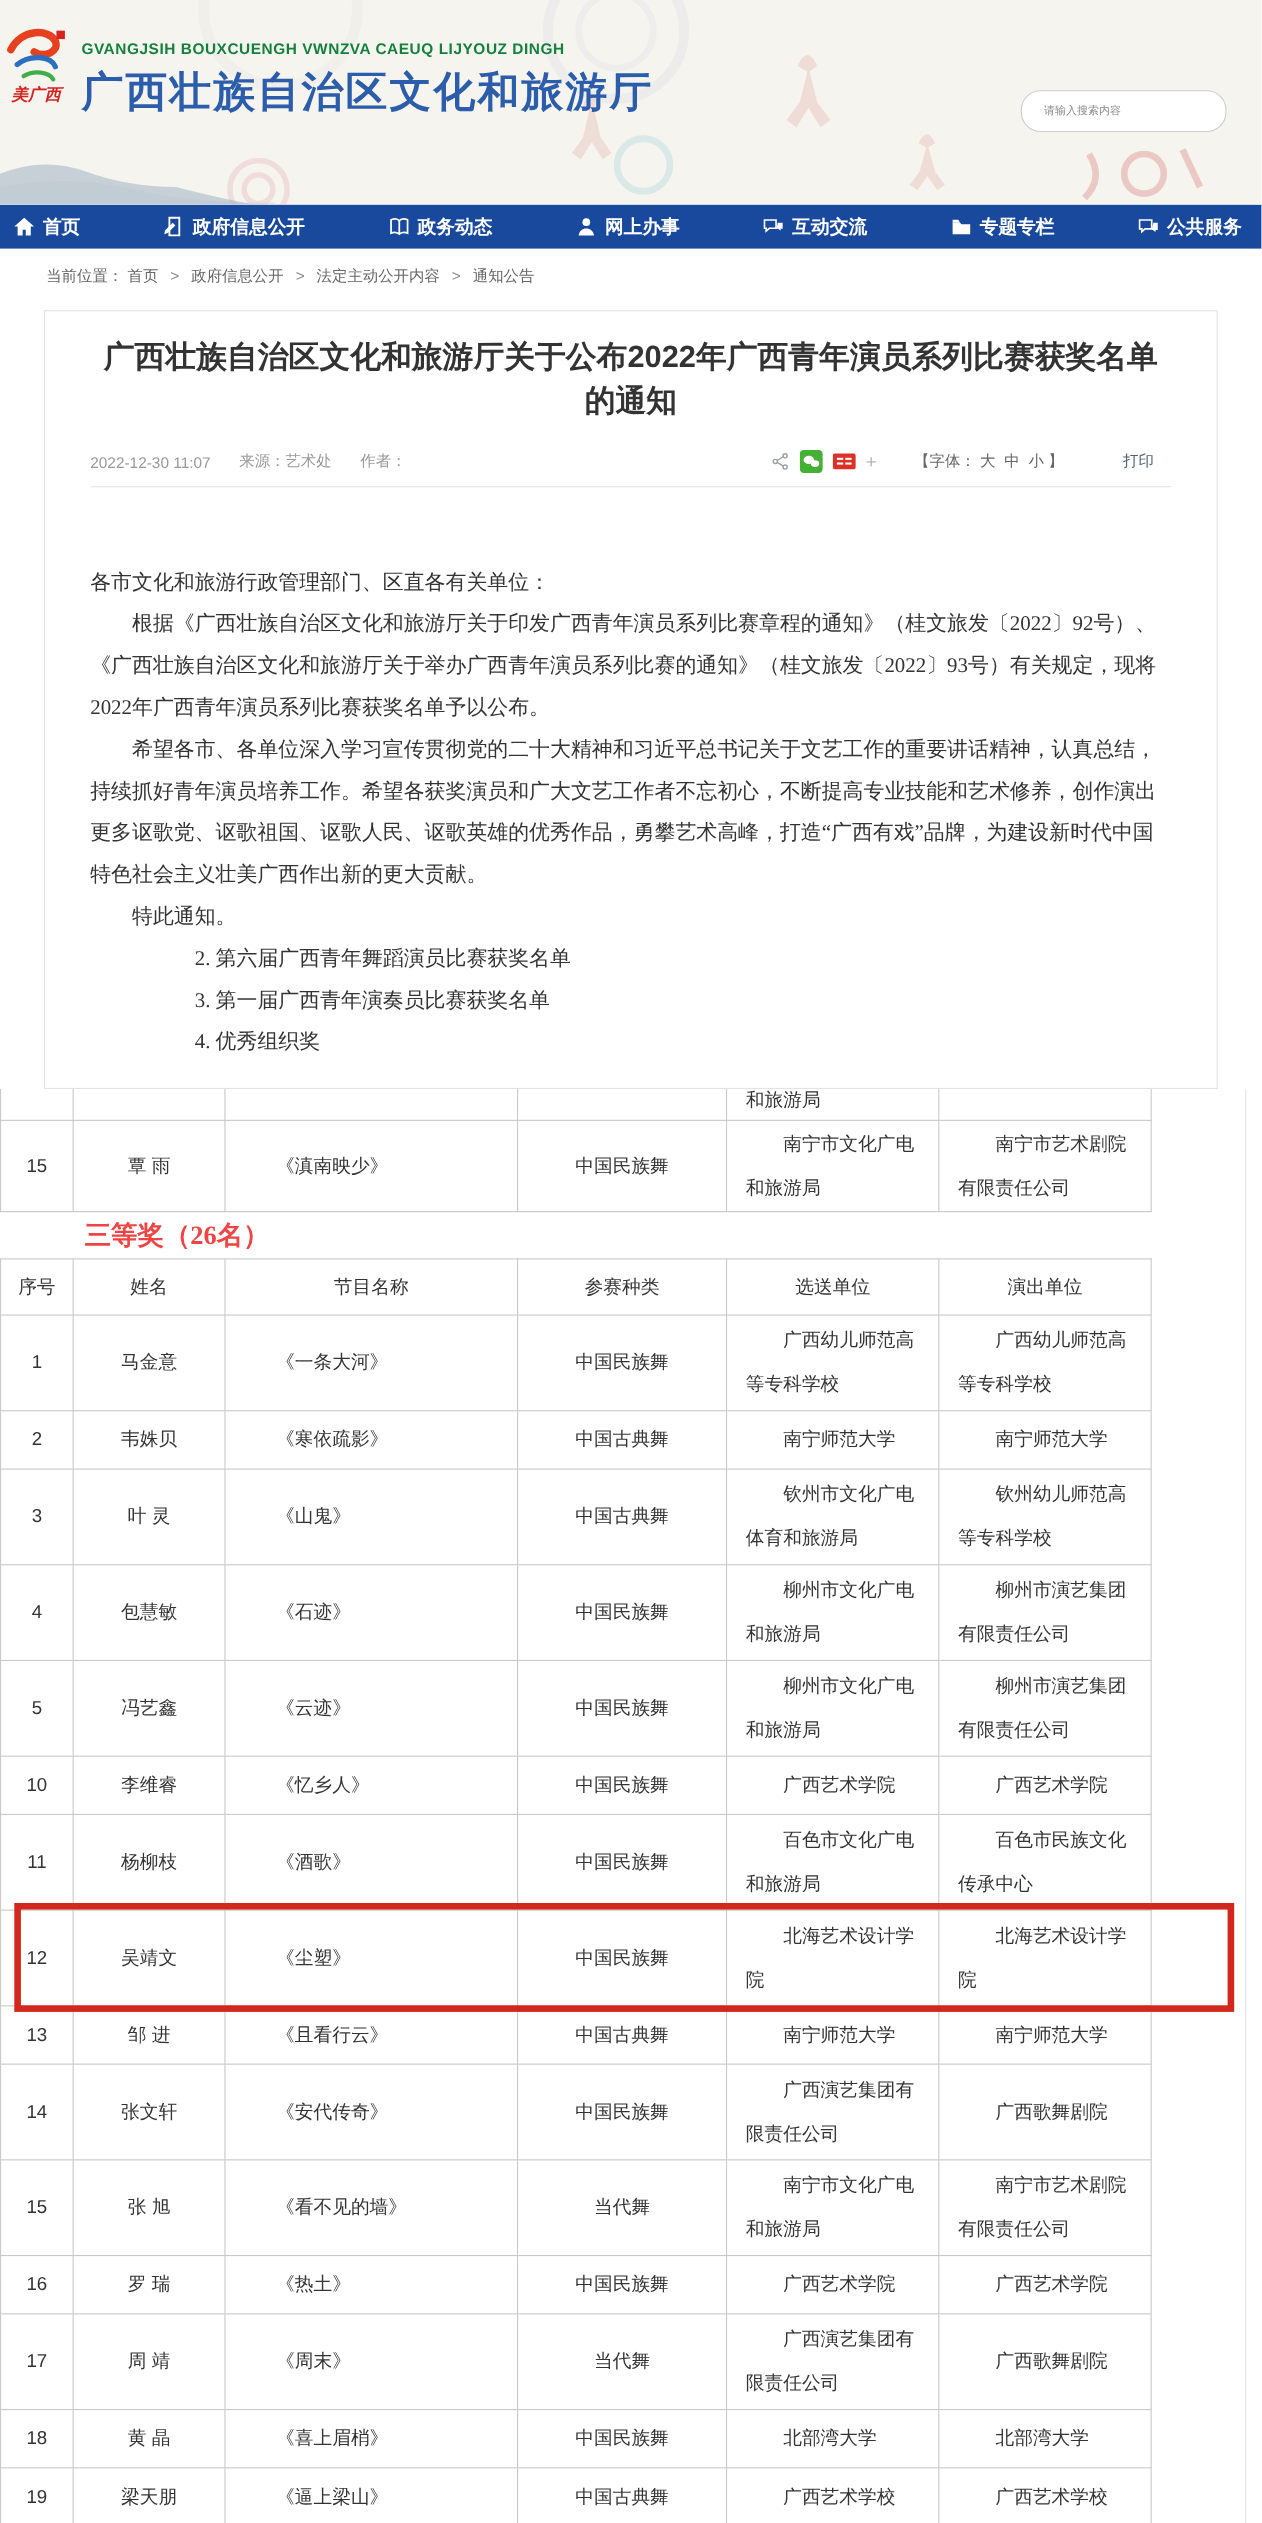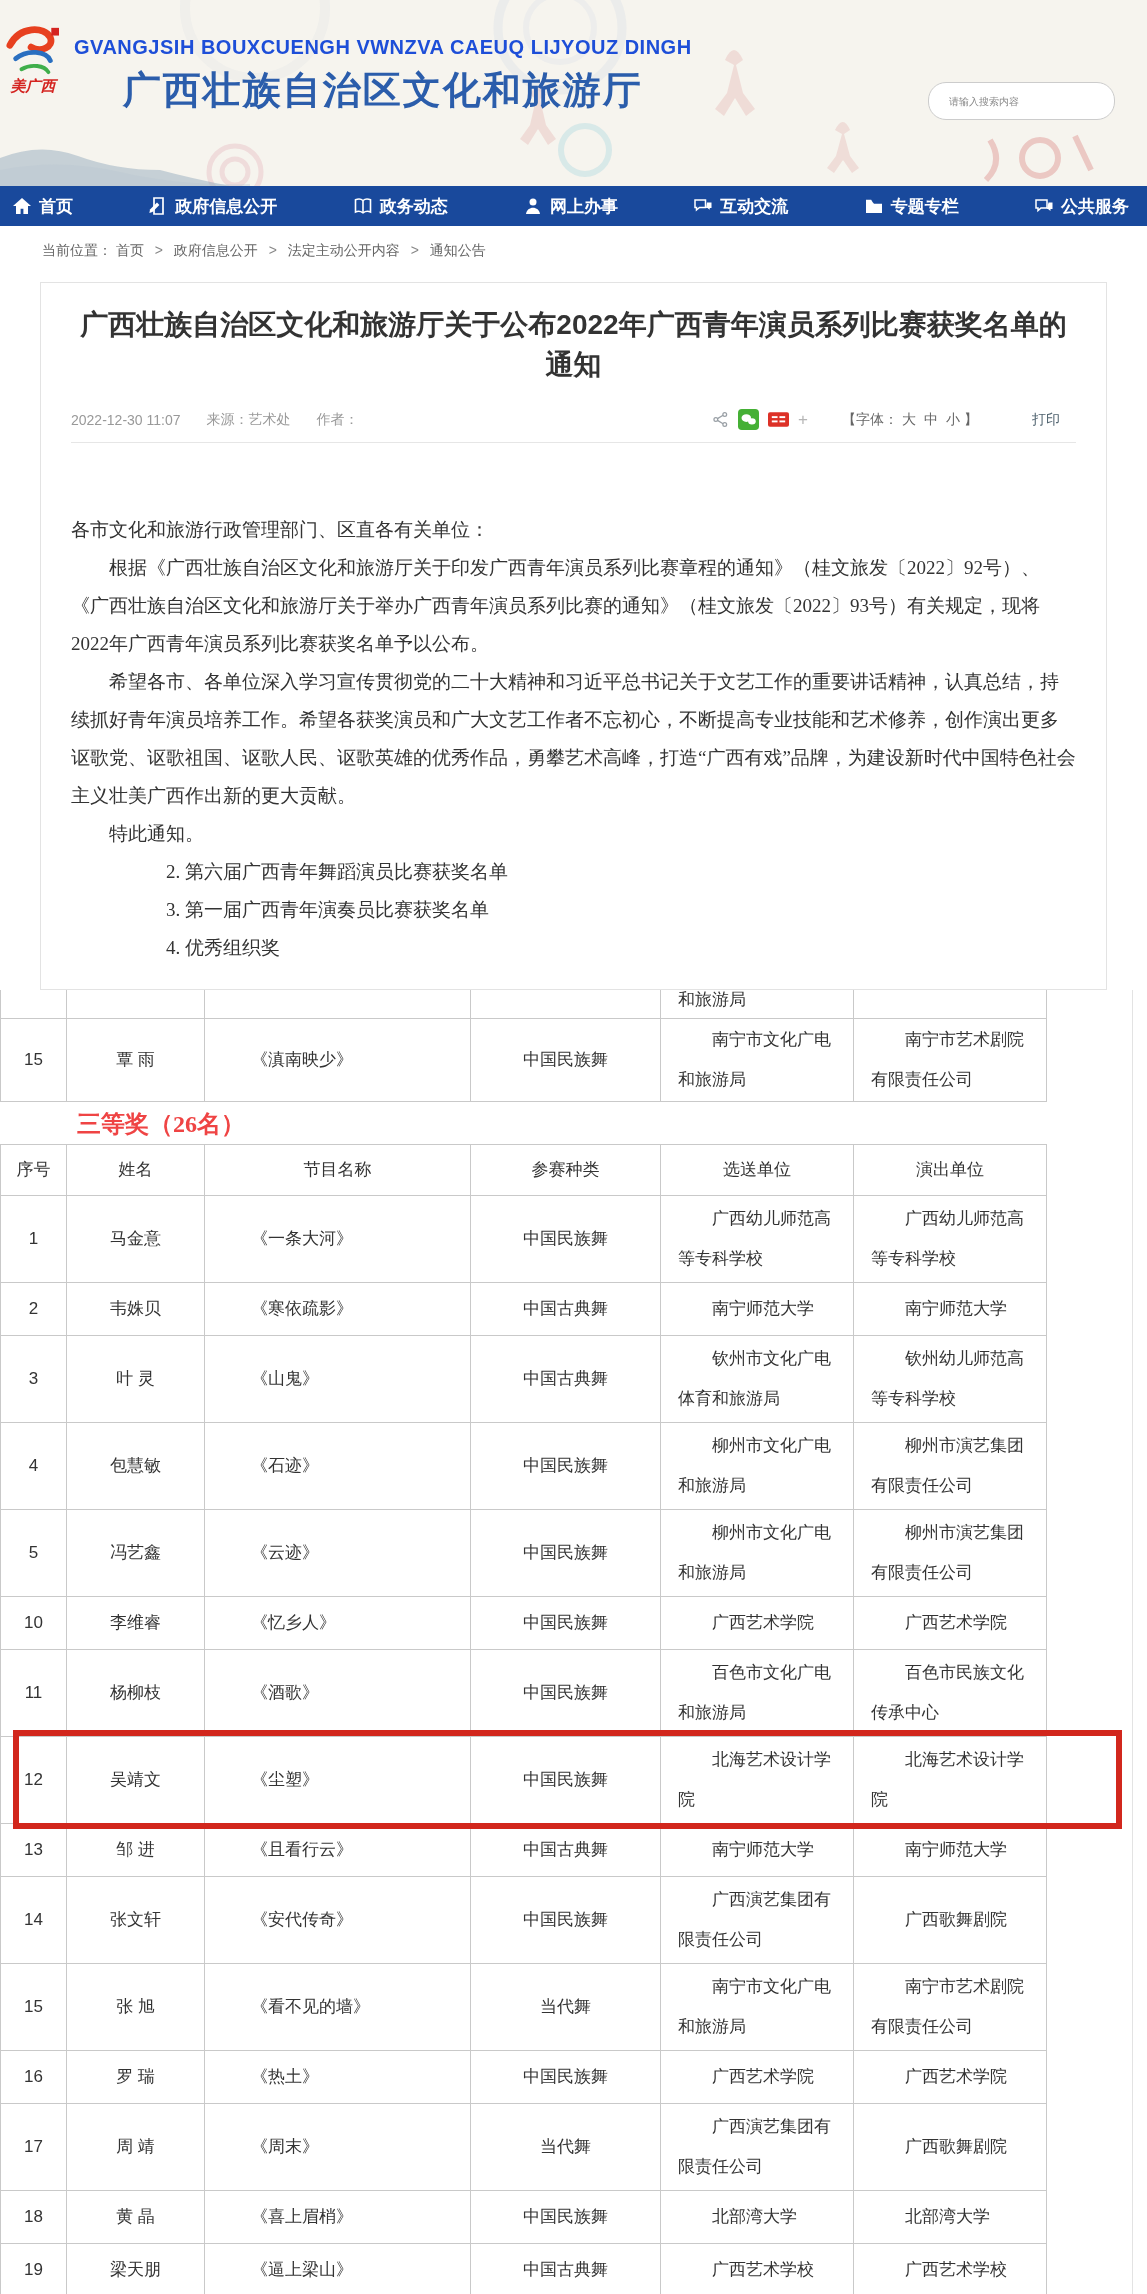--- a/index.html
+++ b/index.html
@@ -5,21 +5,21 @@
   html,body{margin:0;padding:0;background:#fff;}
   .page{position:relative;width:1147px;height:2294px;overflow:hidden;background:#fff;
         font-family:"Liberation Sans","DejaVu Sans",sans-serif;}
 
   
   .banner{position:relative;height:186px;background:#f6f4ee;overflow:hidden;}
   .banner-art{position:absolute;inset:0;pointer-events:none;}
   .logo{position:absolute;left:2px;top:24px;width:62px;text-align:center;}
   .logo-text{font:italic 700 15px/16px "Liberation Serif","DejaVu Serif",serif;color:#d42420;margin-top:-2px;}
   .titles{position:absolute;left:74px;top:36px;}
-  .zhuang-title{font-size:20px;font-weight:700;letter-spacing:.5px;color:#1d4ed8;}
+  .zhuang-title{font-size:14px;font-weight:700;letter-spacing:.5px;color:#15803d;}
   .site-title{font-size:38px;font-weight:700;color:#2b5dab;margin-top:6px;letter-spacing:2px;text-align:center;}
   .search-pill{position:absolute;right:32px;top:82px;width:185px;height:36px;border:1px solid #ccc;
                border-radius:18px;background:#fff;display:flex;align-items:center;}
   .search-pill input{border:0;outline:none;background:transparent;width:150px;margin-left:18px;
                      font-size:10px;color:#b91c1c;}
   .search-pill input::placeholder{color:#8a8a8a;}
 
   
   .navbar{height:40px;background:#19499c;display:flex;align-items:center;
           justify-content:space-between;padding:0 18px 0 12px;}
@@ -27,21 +27,21 @@
             font-size:17px;font-weight:600;}
   .nicon{display:flex;width:20px;height:20px;}
 
   
   .breadcrumb{padding:16px 0 8px 42px;font-size:14px;color:#666;}
   .breadcrumb a{color:#666;text-decoration:none;}
   .crumb-sep{margin:0 7px;color:#888;}
 
   
   .article-box{position:relative;margin:14px 40px 0;height:708px;border:1px solid #e3e3e3;
-               padding:0 30px;overflow:hidden;box-sizing:border-box;background:#fff;}
+               padding:0 41px;overflow:hidden;box-sizing:border-box;background:#fff;}
   .article-title{margin-top:22px;text-align:center;font-size:28px;line-height:40px;
                  font-weight:700;color:#333;}
   .meta{display:flex;align-items:center;margin-top:24px;color:#999;font-size:14px;}
   .m-item{margin-right:26px;white-space:nowrap;}
   .meta-right{margin-left:auto;display:flex;align-items:center;}
   .share-ic{display:flex;align-items:center;margin-left:9px;cursor:pointer;}
   .plus{margin-left:9px;color:#b5b5b5;font-size:17px;cursor:pointer;}
   .font-group{margin-left:34px;color:#666;white-space:nowrap;}
   .font-group a{color:#666;text-decoration:none;margin:0 4px;}
   .print-btn{margin-left:54px;margin-right:16px;color:#50636f;text-decoration:none;}

